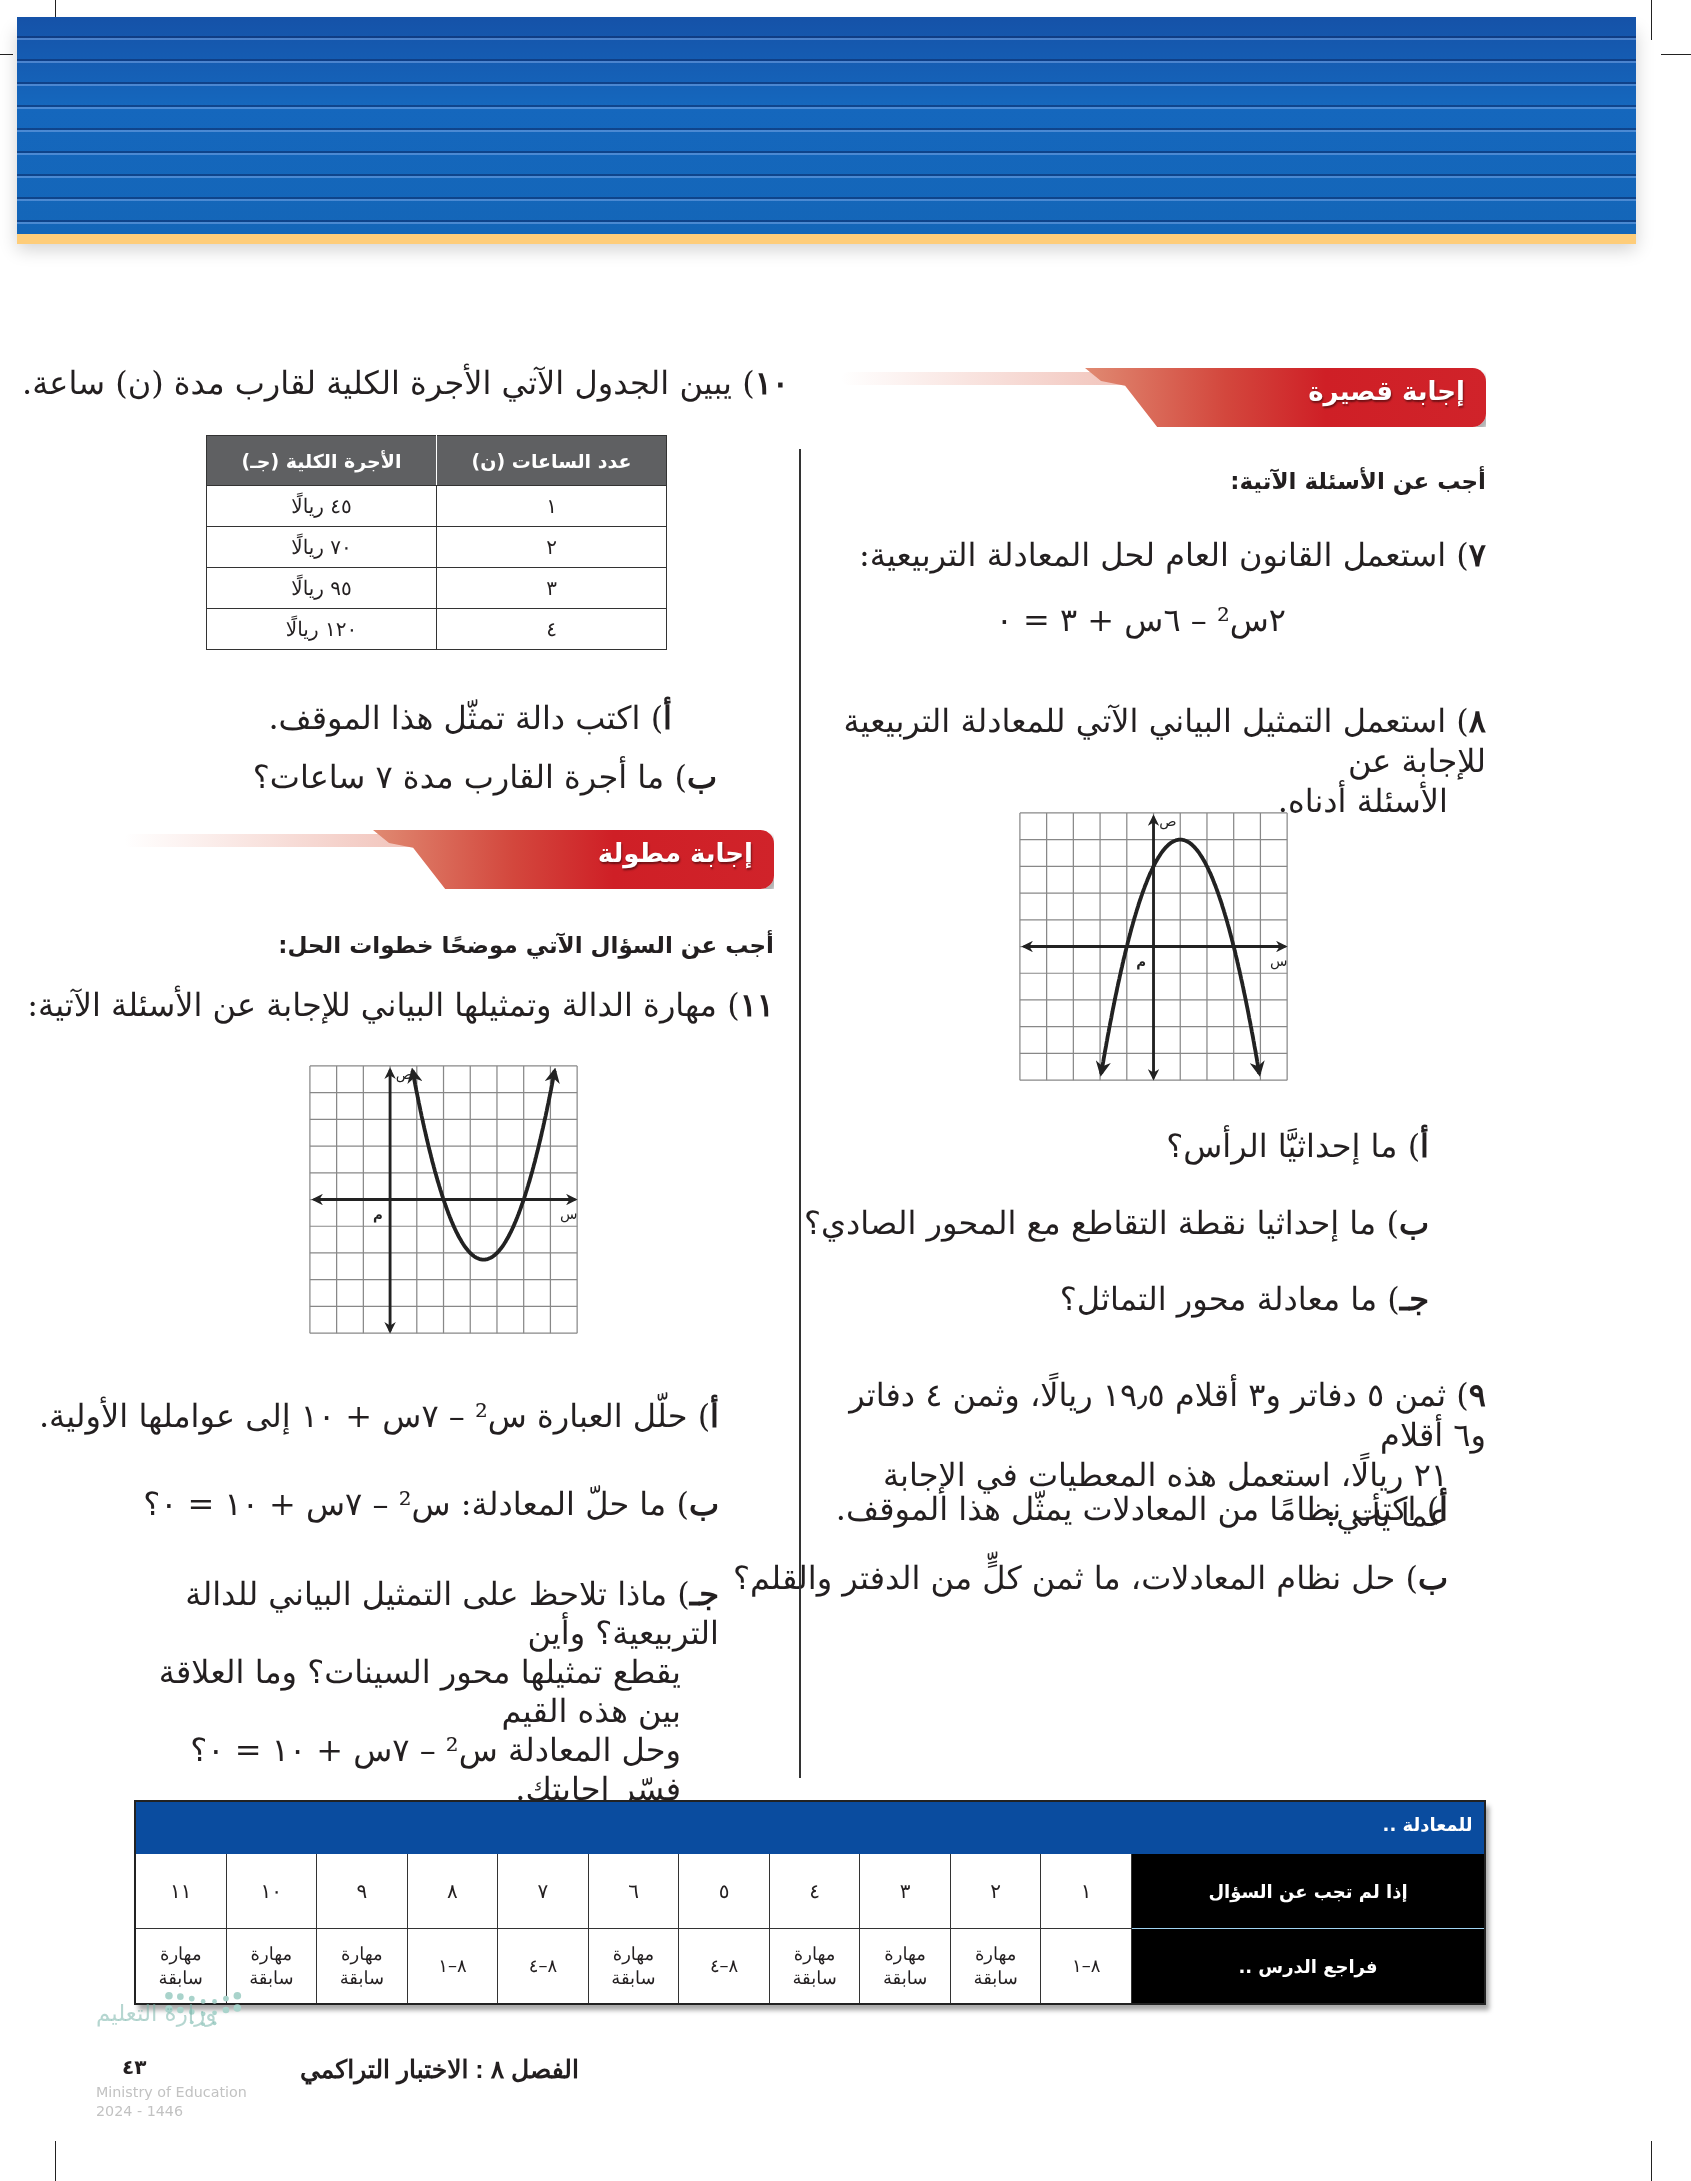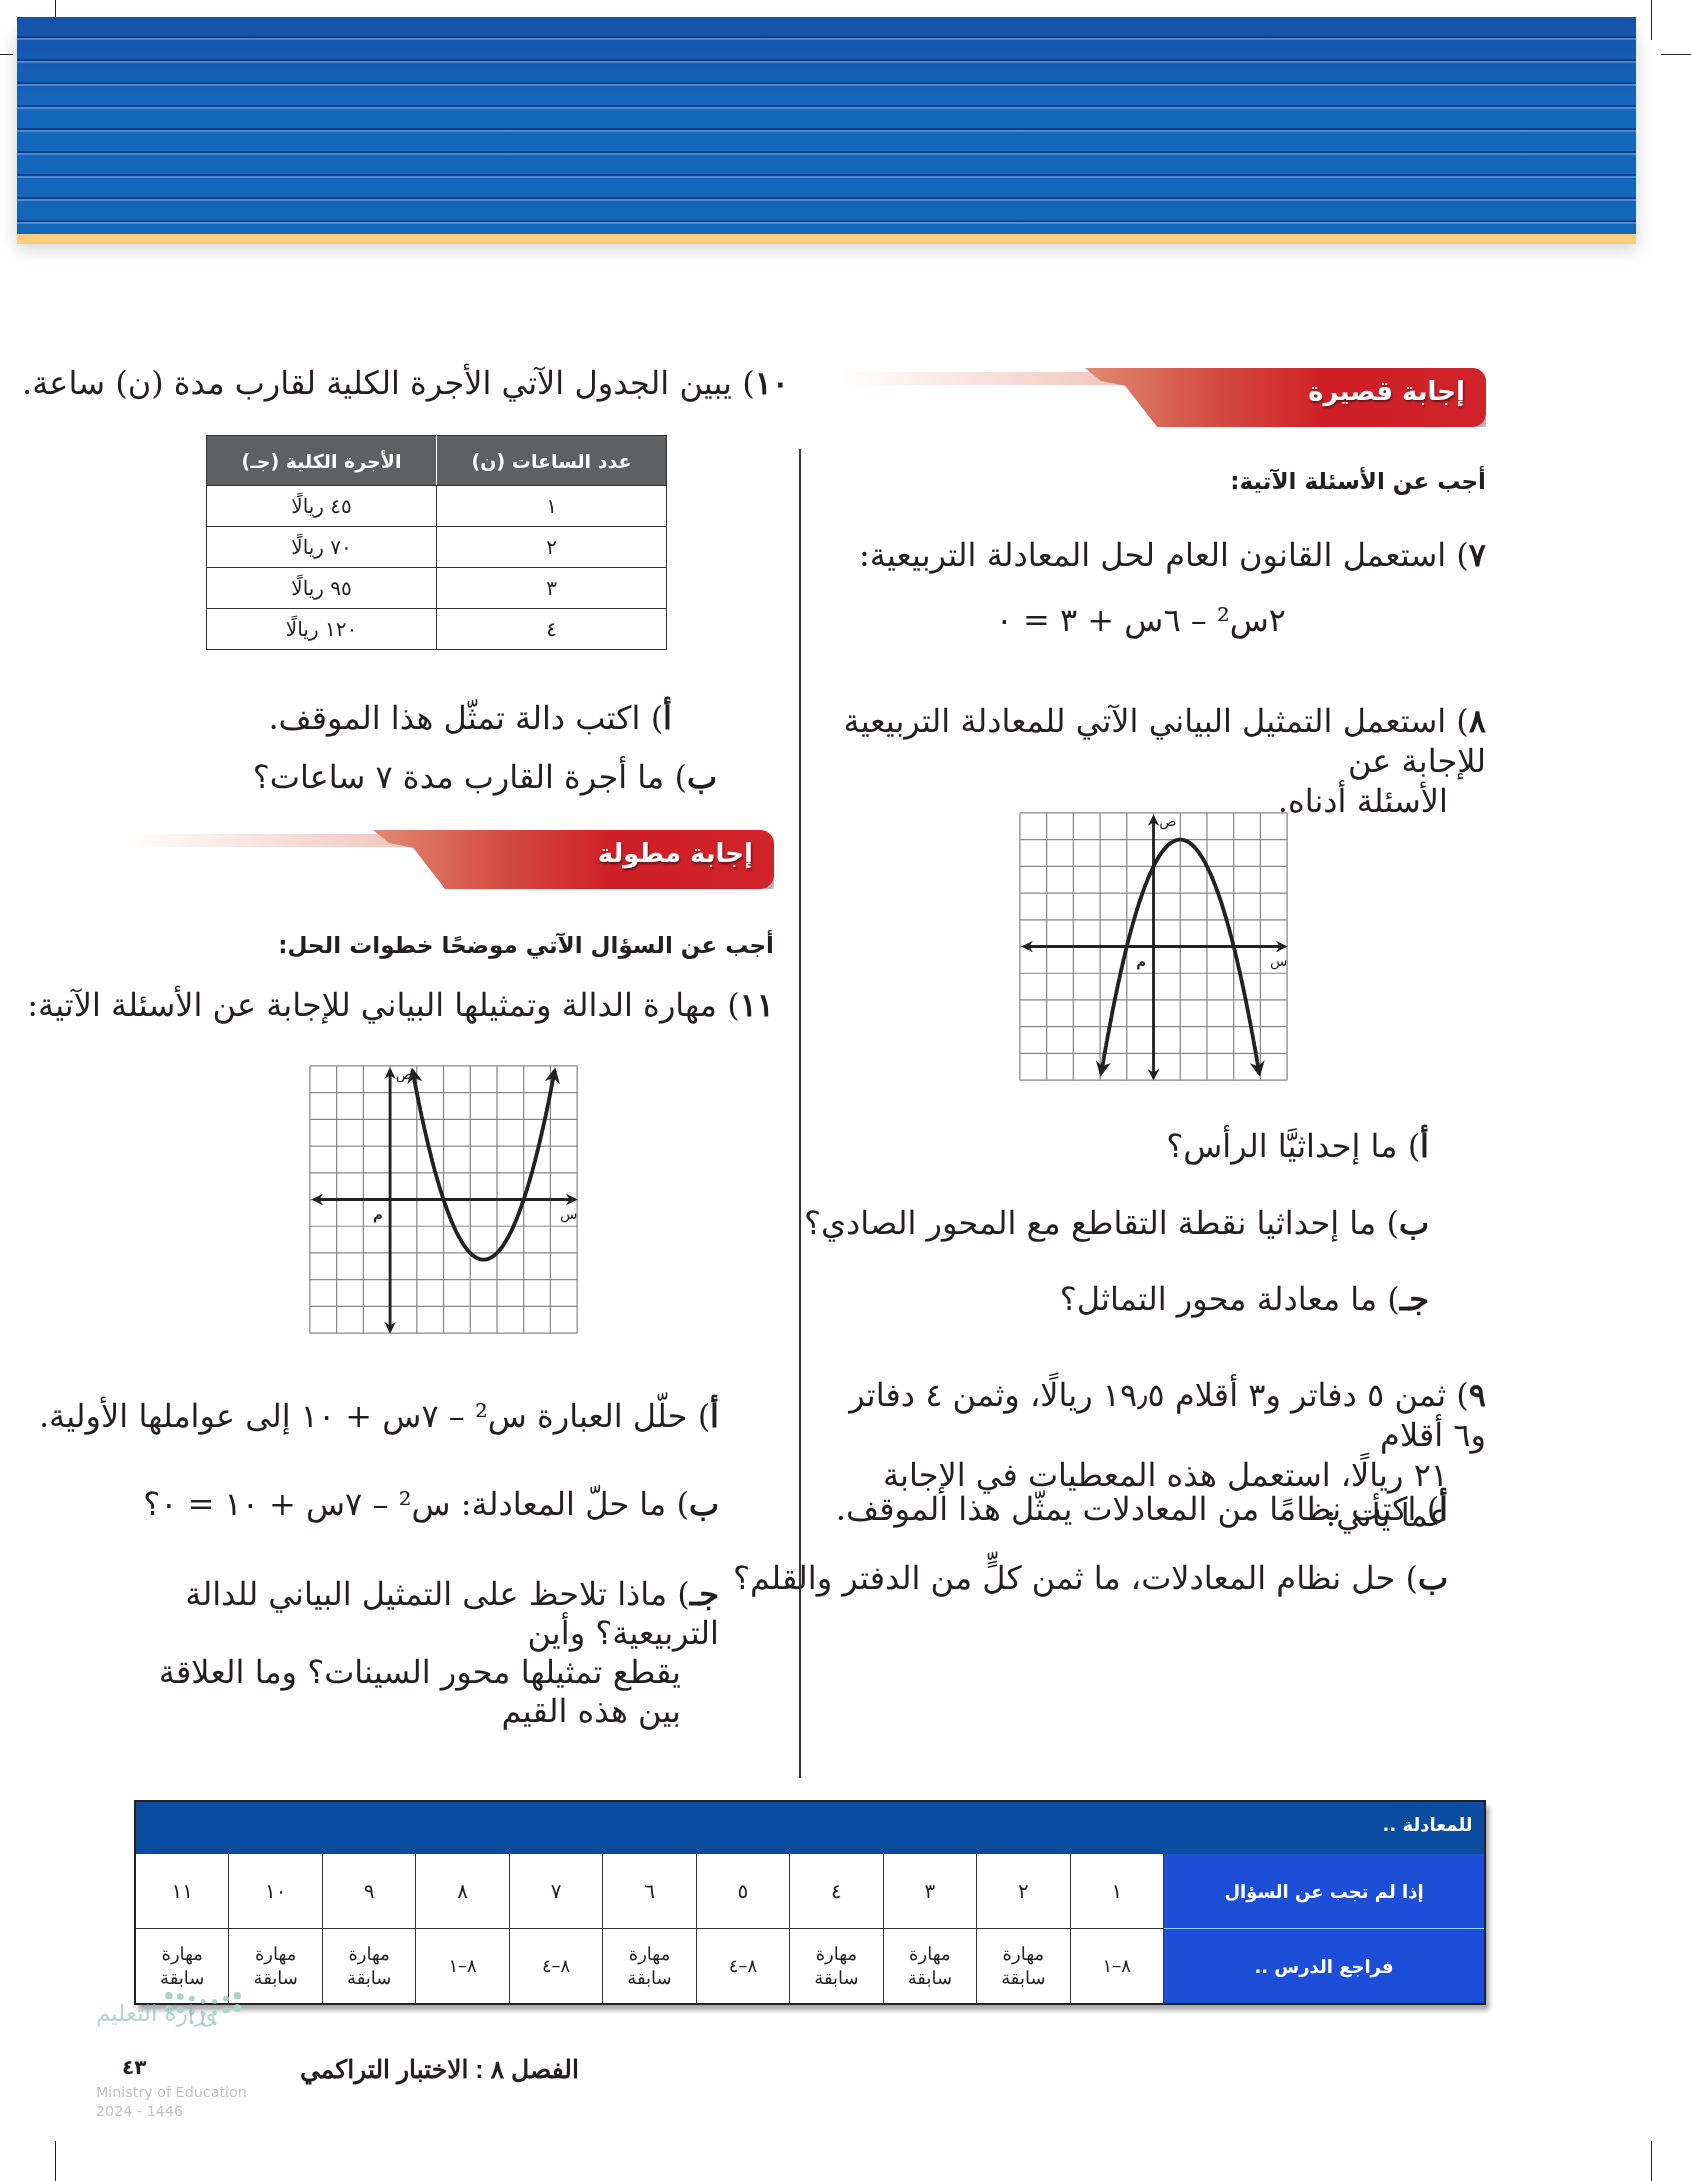--- a/index.html
+++ b/index.html
@@ -68,21 +68,21 @@
     border: 2.9px solid #222; box-shadow: 3.8px 5.7px 4.8px rgba(0,0,0,0.35); background: #fff;
   }
   .help-top {
     position: absolute; left: 0; top: 0; right: 0; height: 52px; background: #0a4c9f;
   }
   .help-top-label {
     position: absolute; right: 11.5px; top: 11.5px; color: #fff; font-family: "DejaVu Sans", sans-serif;
     font-weight: bold; font-size: 18px; direction: rtl;
   }
   .help-grid { position: absolute; left: 0; top: 52px; right: 0; bottom: 0; display: flex; flex-direction: row-reverse; }
-  .help-head { width: 320px; display: flex; flex-direction: column; background: #1d4ed8; }
+  .help-head { width: 352px; display: flex; flex-direction: column; background: #000000; }
   .help-head div {
     flex: 1; display: flex; align-items: center; justify-content: center;
     color: #fff; font-family: "DejaVu Sans", sans-serif; font-weight: bold; font-size: 18px; direction: rtl;
   }
   .help-head div:first-child { border-bottom: 1.9px solid #9fd3f2; }
   .help-col { flex: 1; display: flex; flex-direction: column; border-right: 1.9px solid #333; }
   .help-col div { flex: 1; display: flex; align-items: center; justify-content: center; font-size: 18px; text-align: center; line-height: 24px; direction: rtl; }
   .help-col div:first-child { border-bottom: 1.9px solid #333; font-size: 20px; }
 
   
@@ -275,20 +275,21 @@
 
 <div class="txt" style="right:973px;top:1396px;">
   <span class="bold">أ</span><span>) </span><span>حلّل العبارة س² – ٧س + ١٠ إلى عواملها الأولية.</span>
 </div>
 <div class="txt" style="right:973px;top:1484px;">
   <span class="bold">ب</span><span>) </span><span>ما حلّ المعادلة: س² – ٧س + ١٠ = ٠؟</span>
 </div>
 <div class="txt" style="right:973px;top:1575px;width:574px;line-height:39px;">
   <div><span class="bold">جـ</span><span>) </span><span>ماذا تلاحظ على التمثيل البياني للدالة التربيعية؟ وأين</span></div>
   <div style="margin-right:38px;">يقطع تمثيلها محور السينات؟ وما العلاقة بين هذه القيم</div>
+  <div style="margin-right:38px;">وحل المعادلة س² – ٧س + ١٠ = ٠؟ فسّر إجابتك.</div>
 </div>
 
 <div class="help">
   <div class="help-top">
     <span class="help-top-label">للمعادلة ..</span>
   </div>
   <div class="help-grid" id="help-grid">
     <div class="help-head">
       <div>إذا لم تجب عن السؤال</div>
       <div>فراجع الدرس ..</div>

